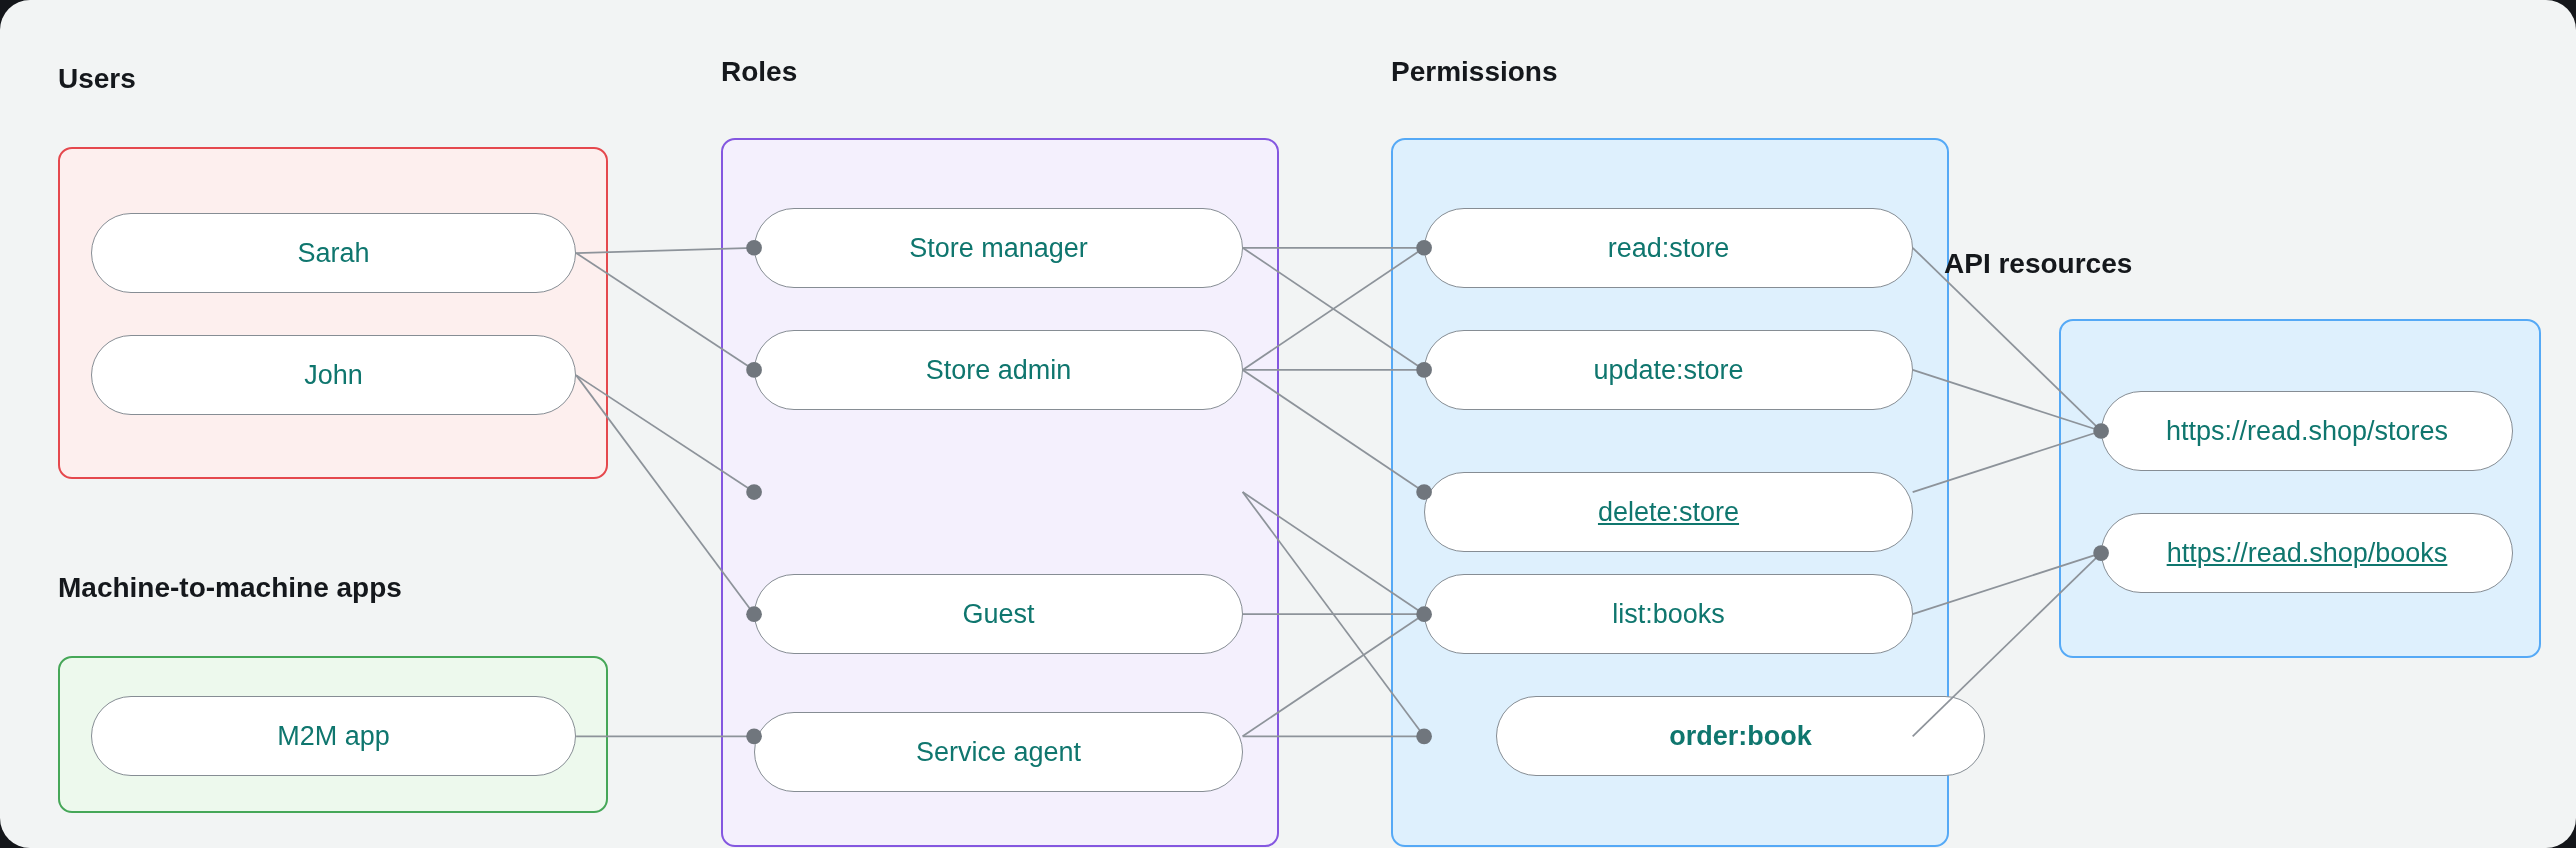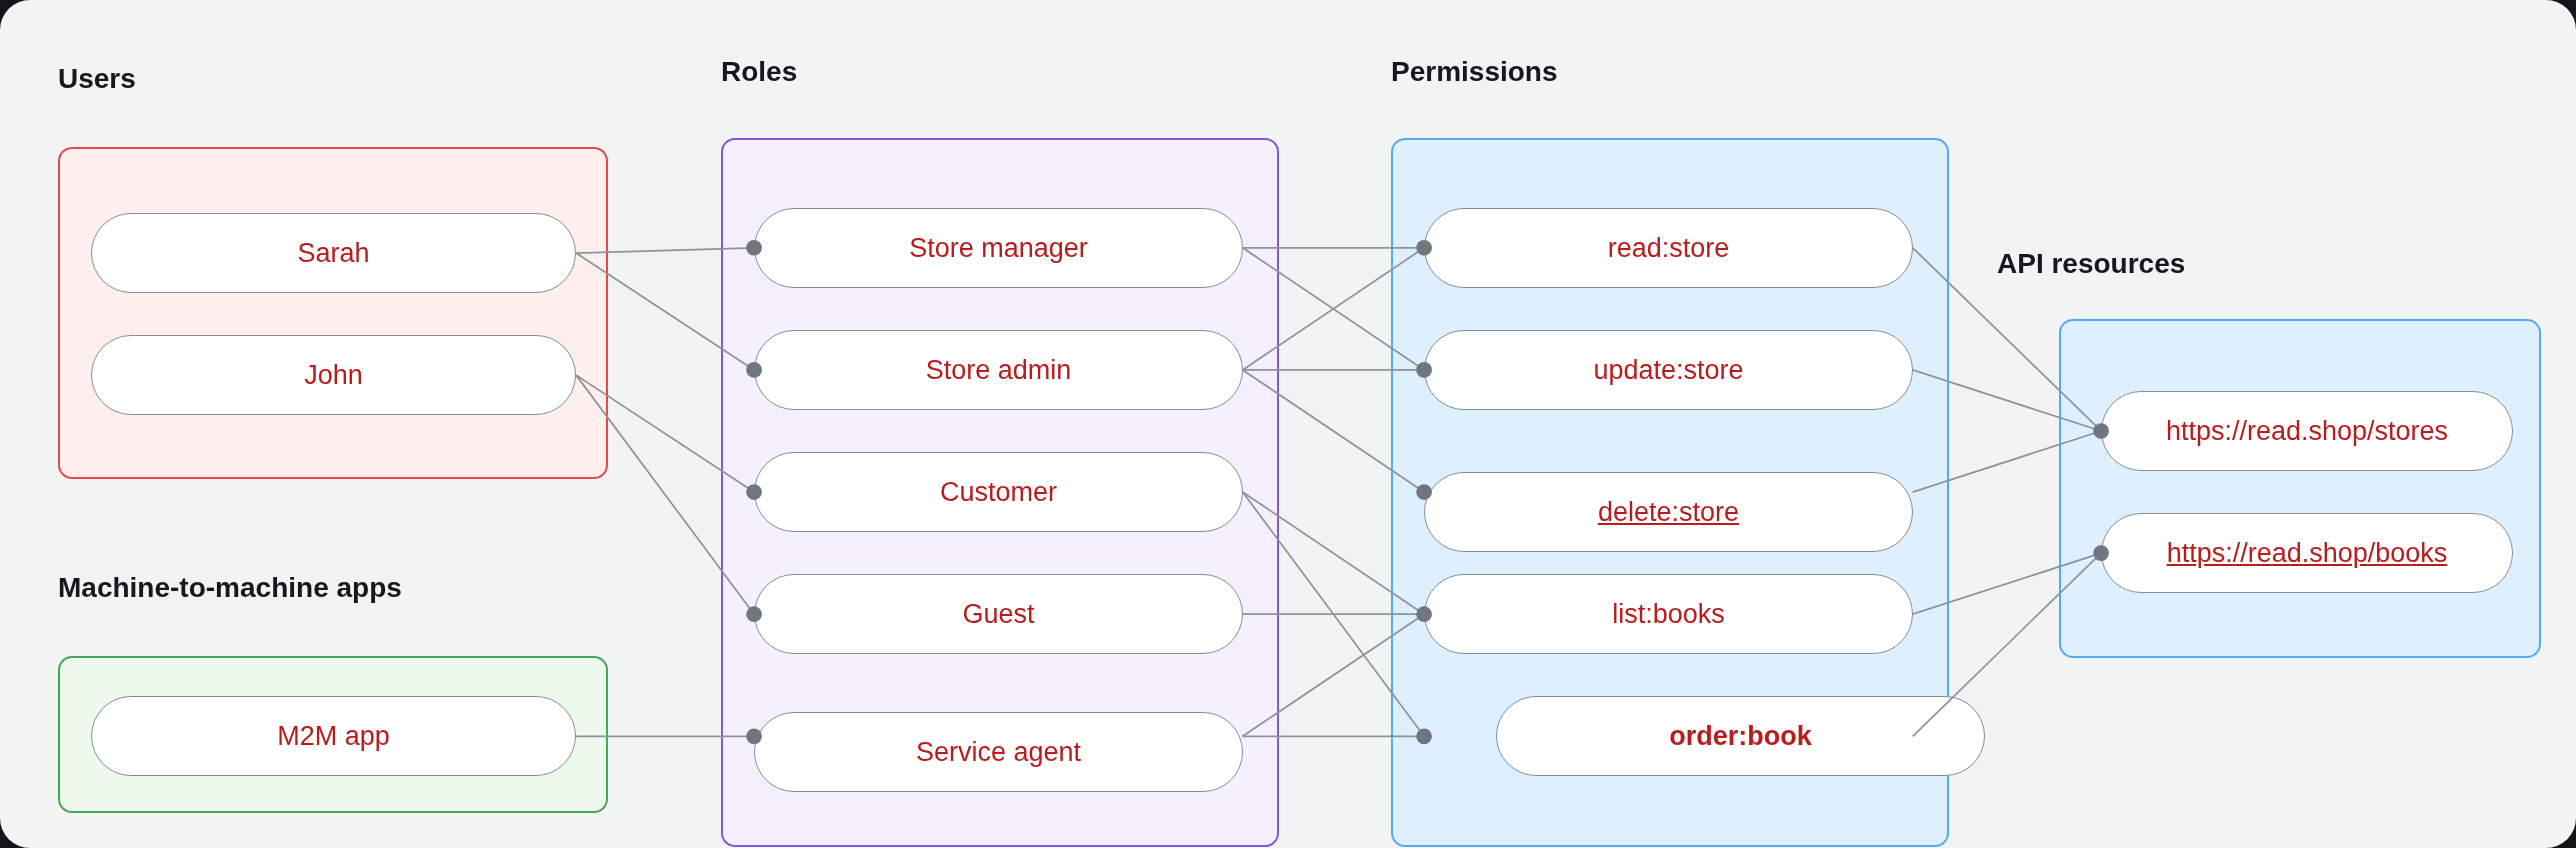--- a/index.html
+++ b/index.html
@@ -40,21 +40,21 @@
     position: absolute;
     height: 80px;
     background: #ffffff;
     border: 1.7px solid #868d94;
     border-radius: 40px;
     box-sizing: border-box;
     display: flex;
     align-items: center;
     justify-content: center;
     font-size: 27px;
-    color: #b91c1c;
+    color: #0f766e;
     z-index: 2;
     white-space: nowrap;
   }
   .edge-layer {
     position: absolute;
     left: 0;
     top: 0;
     z-index: 10;
     pointer-events: none;
   }
@@ -67,30 +67,29 @@
   <div class="group-box" style="left: 58px; top: 147px; width: 550px; height: 332px; border-color: rgb(229, 72, 77); background: rgb(253, 239, 238);"></div>
   <div class="group-box" style="left: 58px; top: 656px; width: 550px; height: 157px; border-color: rgb(70, 167, 88); background: rgb(237, 249, 237);"></div>
   <div class="group-box" style="left: 721px; top: 138px; width: 558px; height: 709px; border-color: rgb(132, 87, 224); background: rgb(244, 240, 253);"></div>
   <div class="group-box" style="left: 1391px; top: 138px; width: 558px; height: 709px; border-color: rgb(85, 169, 246); background: rgb(222, 240, 253);"></div>
   <div class="group-box" style="left: 2059px; top: 319px; width: 482px; height: 339px; border-color: rgb(85, 169, 246); background: rgb(222, 240, 253);"></div>
 
   <div class="group-label" style="left:58px; top:63px;">Users</div>
   <div class="group-label" style="left:721px; top:56px;">Roles</div>
   <div class="group-label" style="left:1391px; top:56px;">Permissions</div>
   <div class="group-label" style="left:58px; top:572px;">Machine-to-machine apps</div>
-  <div class="group-label" style="left:1997px; top:248px;">API resources</div>
+  <div class="group-label" style="left:1944px; top:248px;">API resources</div>
 
   <div class="pill" style="left:91px; top:213px; width:485px;">Sarah</div>
   <div class="pill" style="left:91px; top:335px; width:485px;">John</div>
 
   <div class="pill" style="left:91px; top:696px; width:485px;">M2M app</div>
 
   <div class="pill" style="left:754px; top:330px; width:489px;">Store admin</div>
   <div class="pill" style="left:754px; top:208px; width:489px;">Store manager</div>
-  <div class="pill" style="left:754px; top:452px; width:489px;">Customer</div>
   <div class="pill" style="left:754px; top:574px; width:489px;">Guest</div>
   <div class="pill" style="left:754px; top:712px; width:489px;text-align:center;">Service agent</div>
 
   <div class="pill" style="left:1424px; top:208px; width:489px;">read:store</div>
   <div class="pill" style="left:1424px; top:330px; width:489px;">update:store</div>
   <div class="pill" style="left:1424px; top:472px; width:489px;text-decoration:underline;">delete:store</div>
   <div class="pill" style="left:1424px; top:574px; width:489px;">list:books</div>
   <div class="pill" style="left:1496px; top:696px; width:489px;font-weight:bold;">order:book</div>
 
   <div class="pill" style="left:2101px; top:391px; width:412px;">https://read.shop/stores</div>

